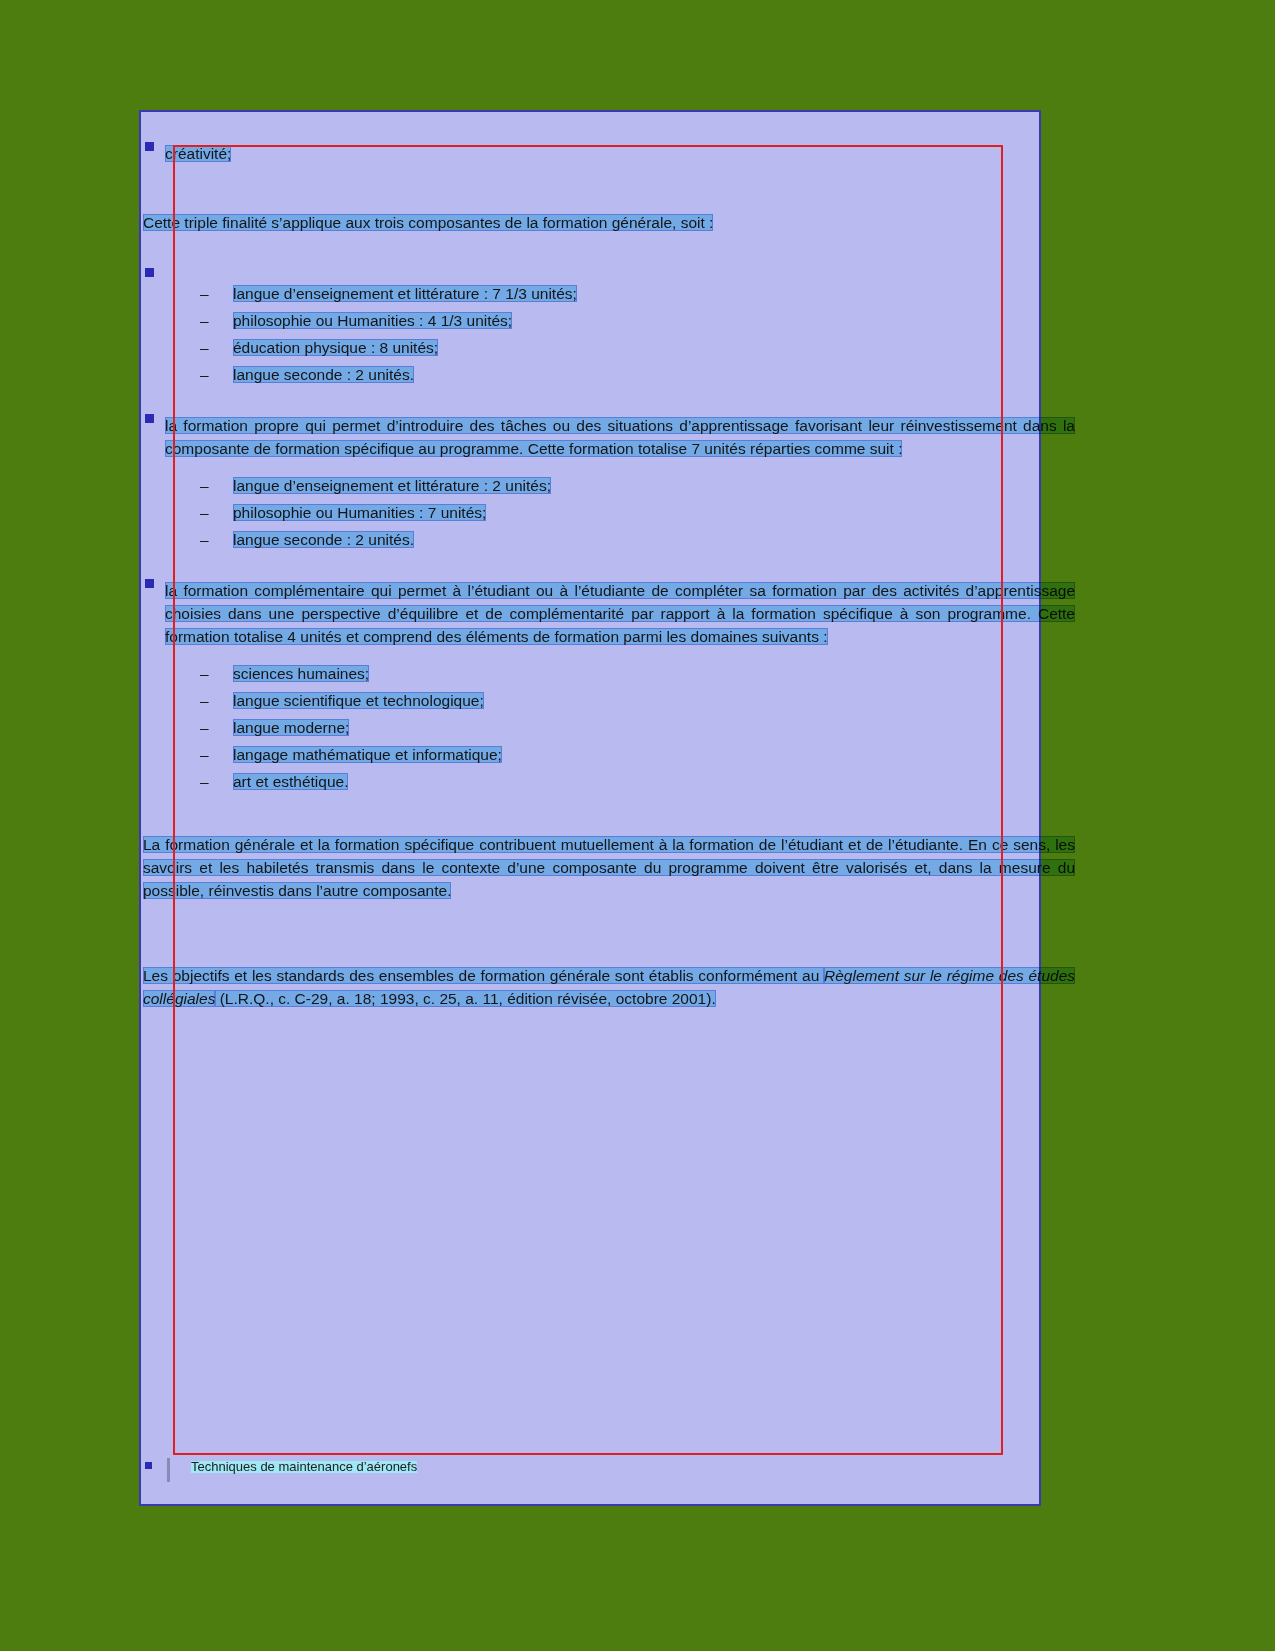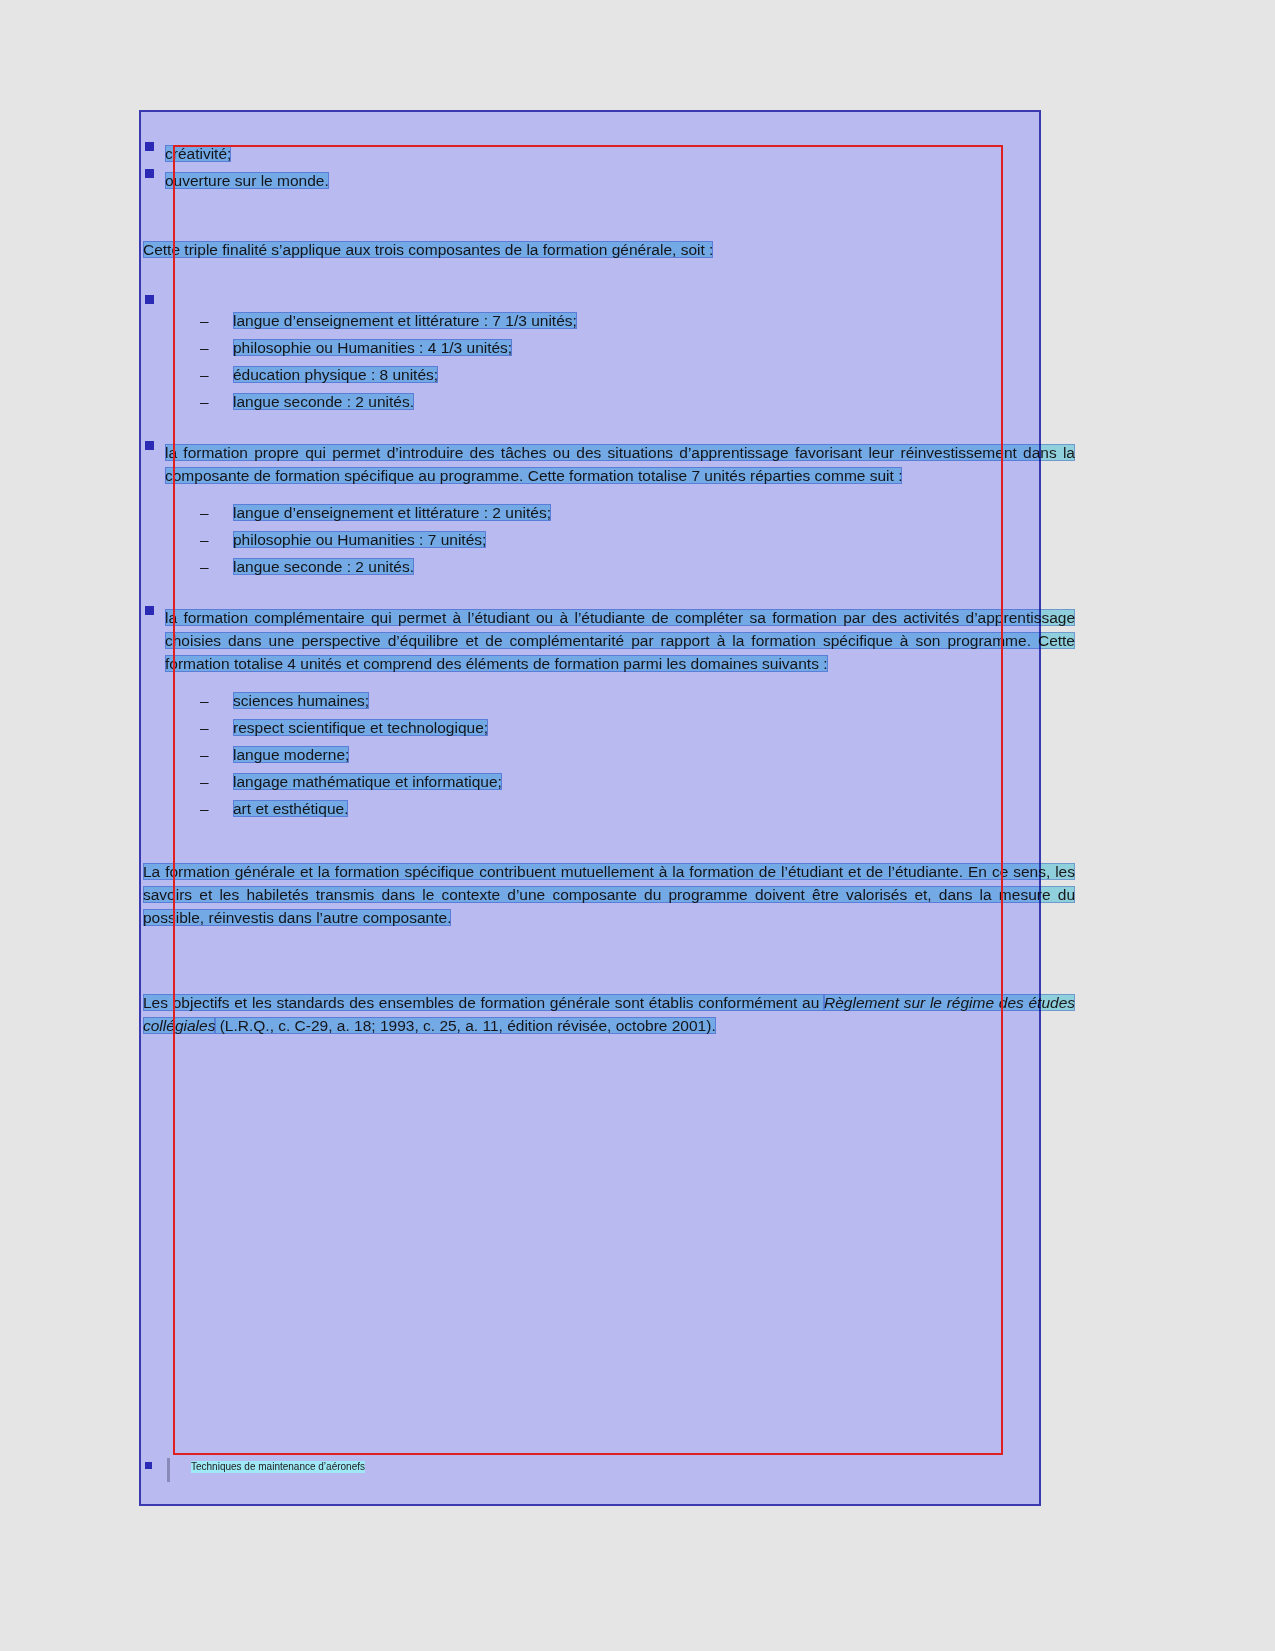--- a/index.html
+++ b/index.html
@@ -5,21 +5,21 @@
   html, body {
     margin: 0;
     padding: 0;
     background: #ffffff;
     font-family: "Liberation Sans", sans-serif;
   }
   #page {
     position: relative;
     width: 1275px;
     height: 1651px;
-    background: #e5e5e5;
+    background: #4d7c0f;
     overflow: hidden;
   }
   
   .page-frame {
     position: absolute;
     left: 139px;
     top: 110px;
     width: 902px;
     height: 1396px;
     background: #b9bbf0;
@@ -93,21 +93,21 @@
   }
   .gap-small { height: 10px; }
   .spacer-16 { height: 16px; }
   em { font-style: italic; }
   
   .footnote {
     position: absolute;
     left: 143px;
     top: 1461px;
     width: 500px;
-    font-size: 10px;
+    font-size: 13px;
     line-height: 12px;
     color: #202020;
   }
   .footnote .fn-mark {
     position: absolute;
     left: 2px;
     top: 1px;
     width: 7px;
     height: 7px;
     background: #2a2ab5;
@@ -132,24 +132,20 @@
 <div id="page">
 
   <div class="page-frame"></div>
 
   <div class="content">
 
     <div class="bullet-block">
       <div class="bullet">
         <span class="bullet-mark"></span>
         <span class="hl">créativité;</span>
-      </div>
-      <div class="bullet">
-        <span class="bullet-mark"></span>
-        <span class="hl">ouverture sur le monde.</span>
       </div>
     </div>
 
     <div class="spacer-16"></div>
 
     <p class="para">
       <span class="hl">Cette triple finalité s’applique aux trois composantes de la formation générale, soit :</span>
     </p>
 
     <div class="spacer-16"></div>
@@ -177,21 +173,21 @@
     </ul>
 
     <div class="gap-small"></div>
 
     <div class="bullet">
       <span class="bullet-mark"></span>
       <span class="hl">la formation complémentaire qui permet à l’étudiant ou à l’étudiante de compléter sa formation par des activités d’apprentissage choisies dans une perspective d’équilibre et de complémentarité par rapport à la formation spécifique à son programme. Cette formation totalise 4 unités et comprend des éléments de formation parmi les domaines suivants :</span>
     </div>
     <ul class="dash-list">
       <li><span class="dash">–</span><span class="hl">sciences humaines;</span></li>
-      <li><span class="dash">–</span><span class="hl">respect scientifique et technologique;</span></li>
+      <li><span class="dash">–</span><span class="hl">langue scientifique et technologique;</span></li>
       <li><span class="dash">–</span><span class="hl">langue moderne;</span></li>
       <li><span class="dash">–</span><span class="hl">langage mathématique et informatique;</span></li>
       <li><span class="dash">–</span><span class="hl">art et esthétique.</span></li>
     </ul>
 
     <div class="gap-small"></div>
 
     <p class="para">
       <span class="hl">La formation générale et la formation spécifique contribuent mutuellement à la formation de l’étudiant et de l’étudiante. En ce sens, les savoirs et les habiletés transmis dans le contexte d’une composante du programme doivent être valorisés et, dans la mesure du possible, réinvestis dans l’autre composante.</span>
     </p>

